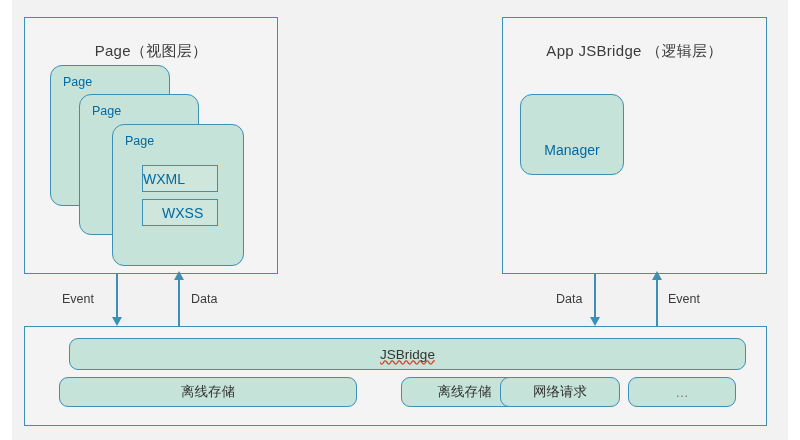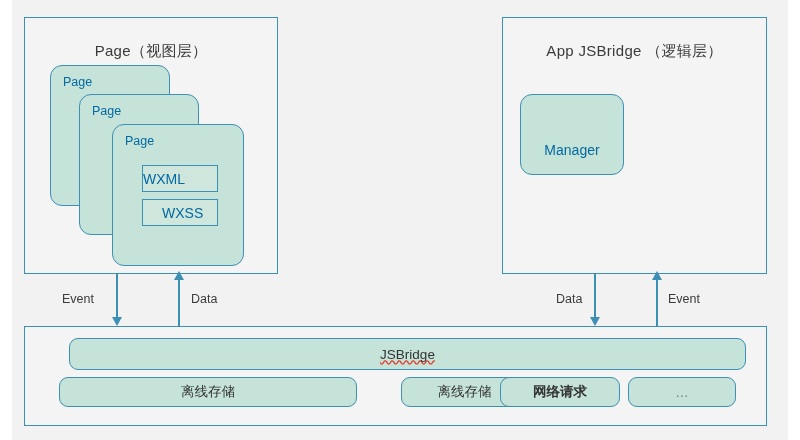--- a/index.html
+++ b/index.html
@@ -193,21 +193,21 @@
     </div>
 
     <div class="bridge-bar" style="left:34px; top:50px; width:298px; height:30px;">
       <span class="bar-text">离线存储</span>
     </div>
 
     <div class="bridge-bar" style="left:340px; top:50px; width:127px; height:30px;margin-left:36px;">
       <span class="bar-text">离线存储</span>
     </div>
 
-    <div class="bridge-bar" style="left:475px; top:50px; width:120px; height:30px;font-weight:bold;">
+    <div class="bridge-bar" style="left:475px; top:50px; width:120px; height:30px;">
       <span class="bar-text">网络请求</span>
     </div>
 
     <div class="bridge-bar" style="left:603px; top:50px; width:108px; height:30px;">
       <span class="bar-text" style="color:#7a7a7a;">…</span>
     </div>
 
   </div>
 
 </div>

